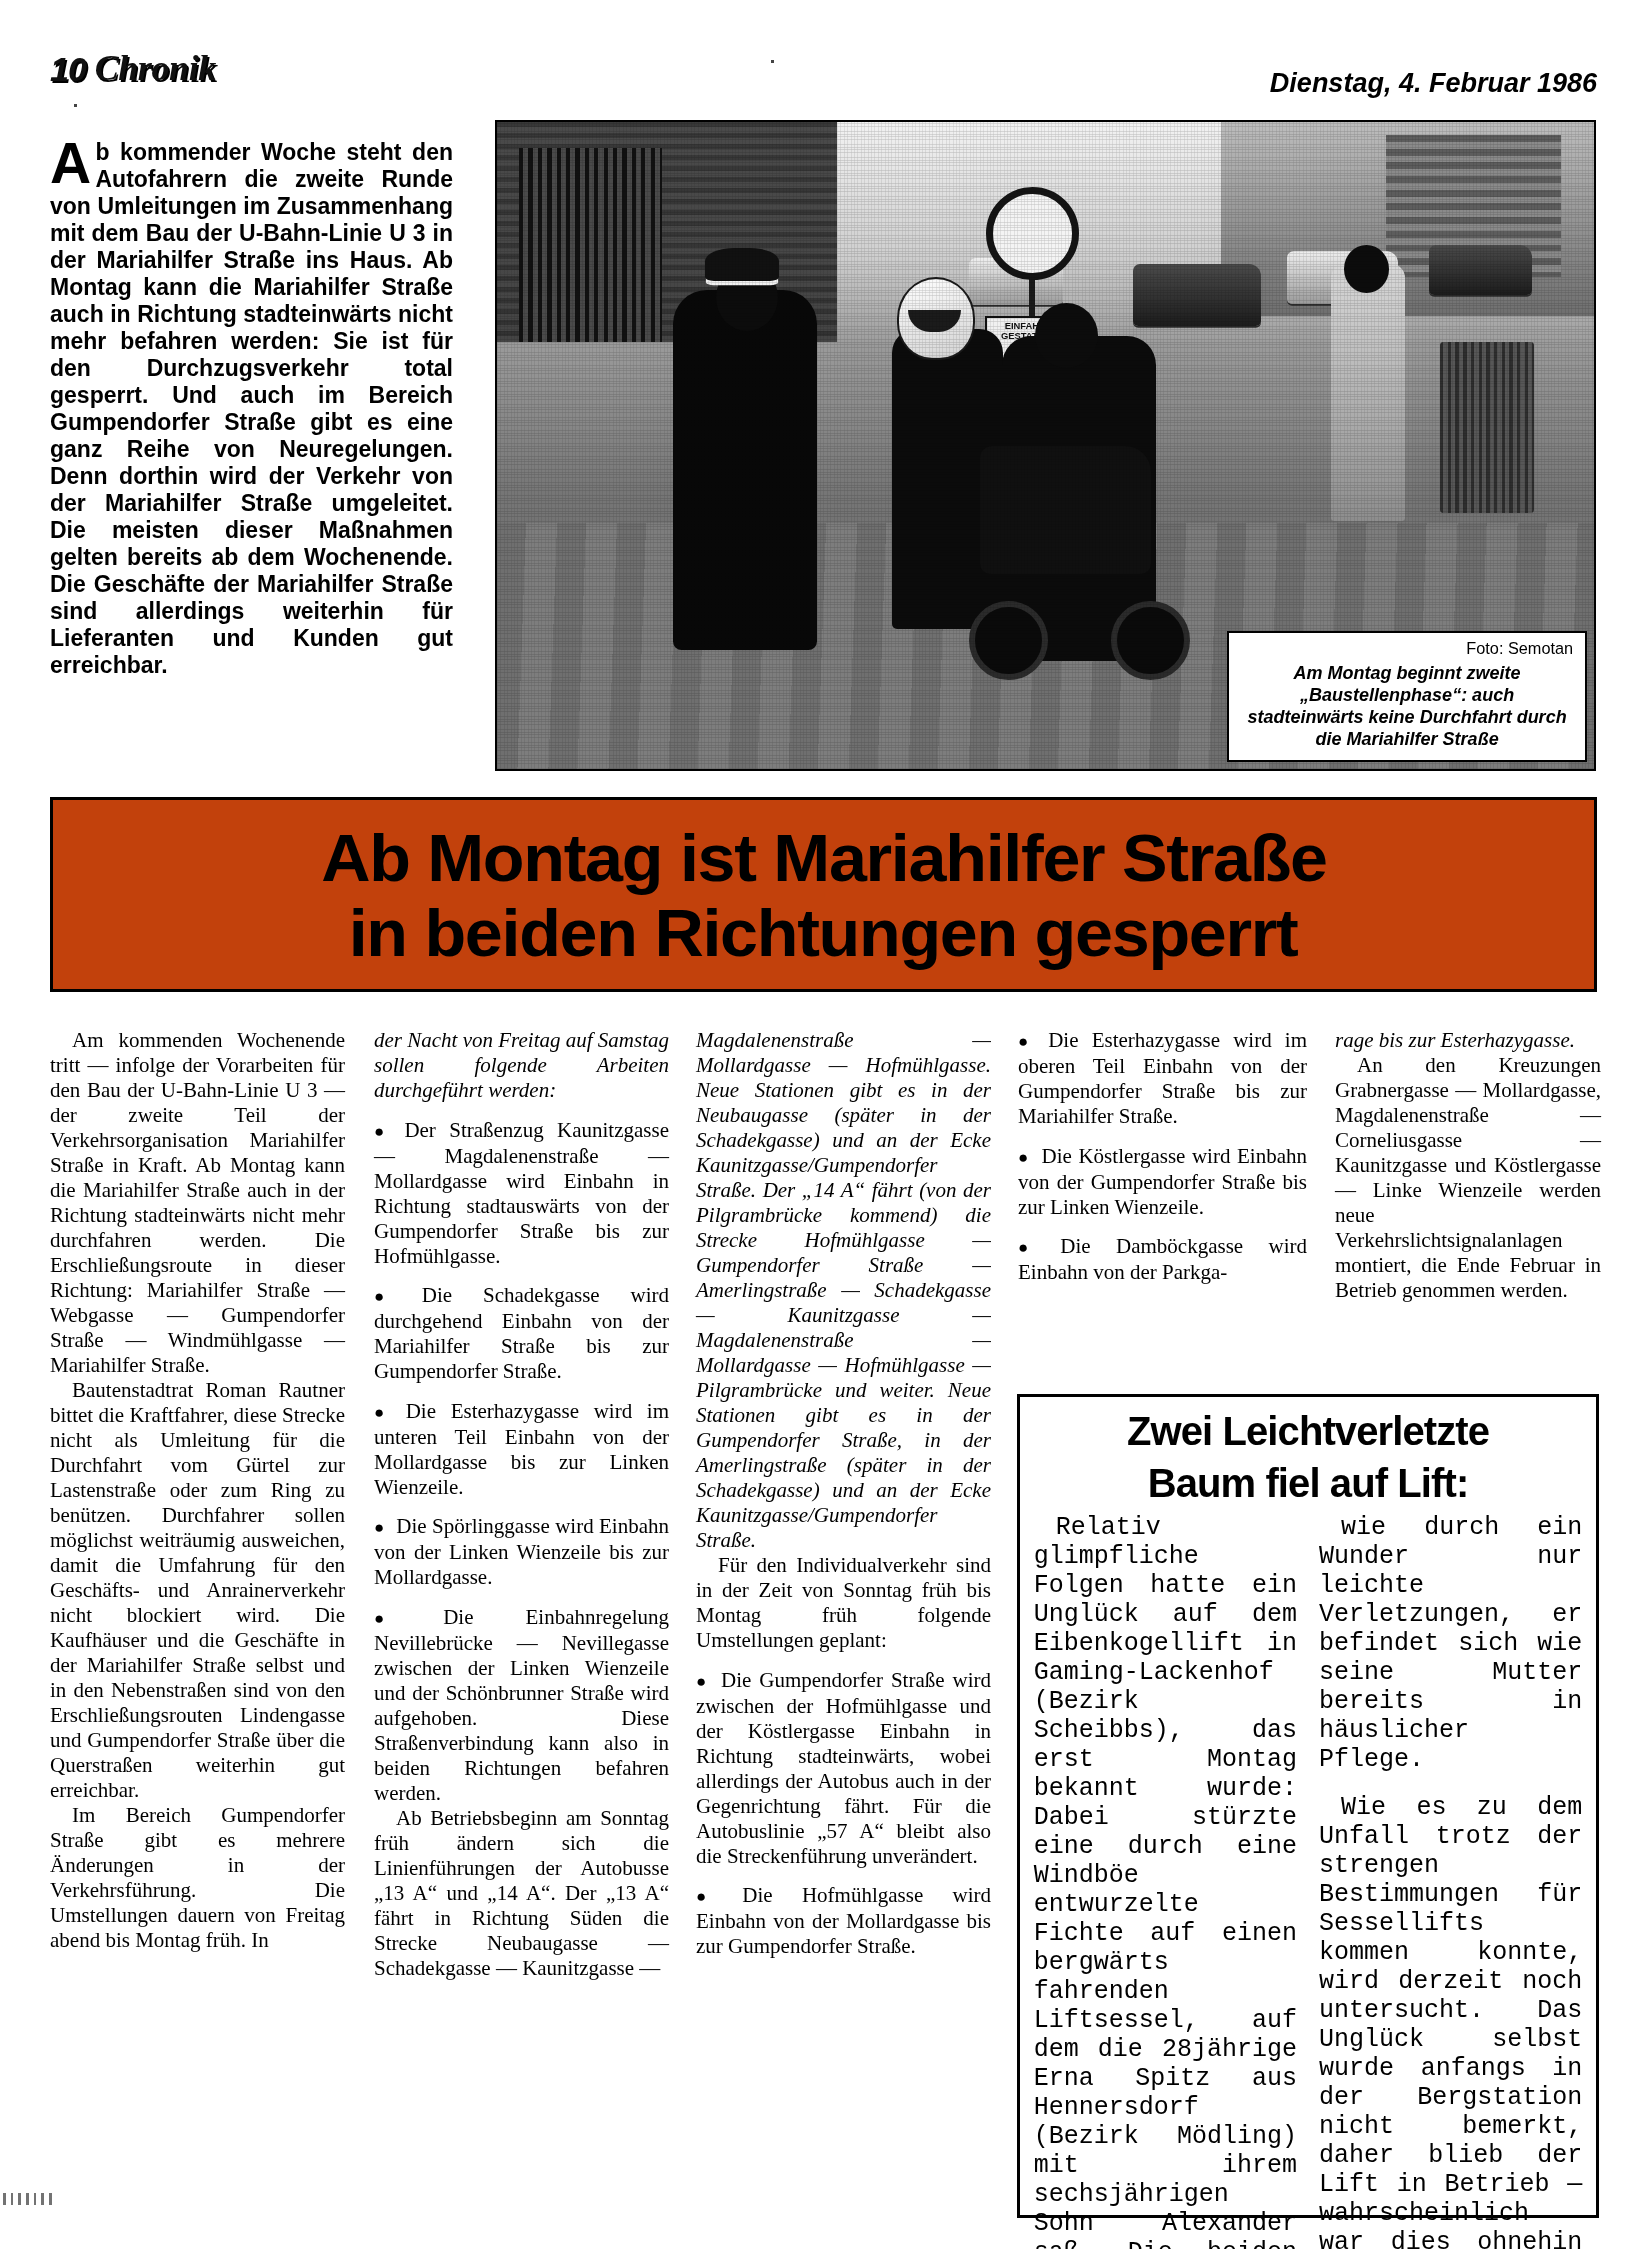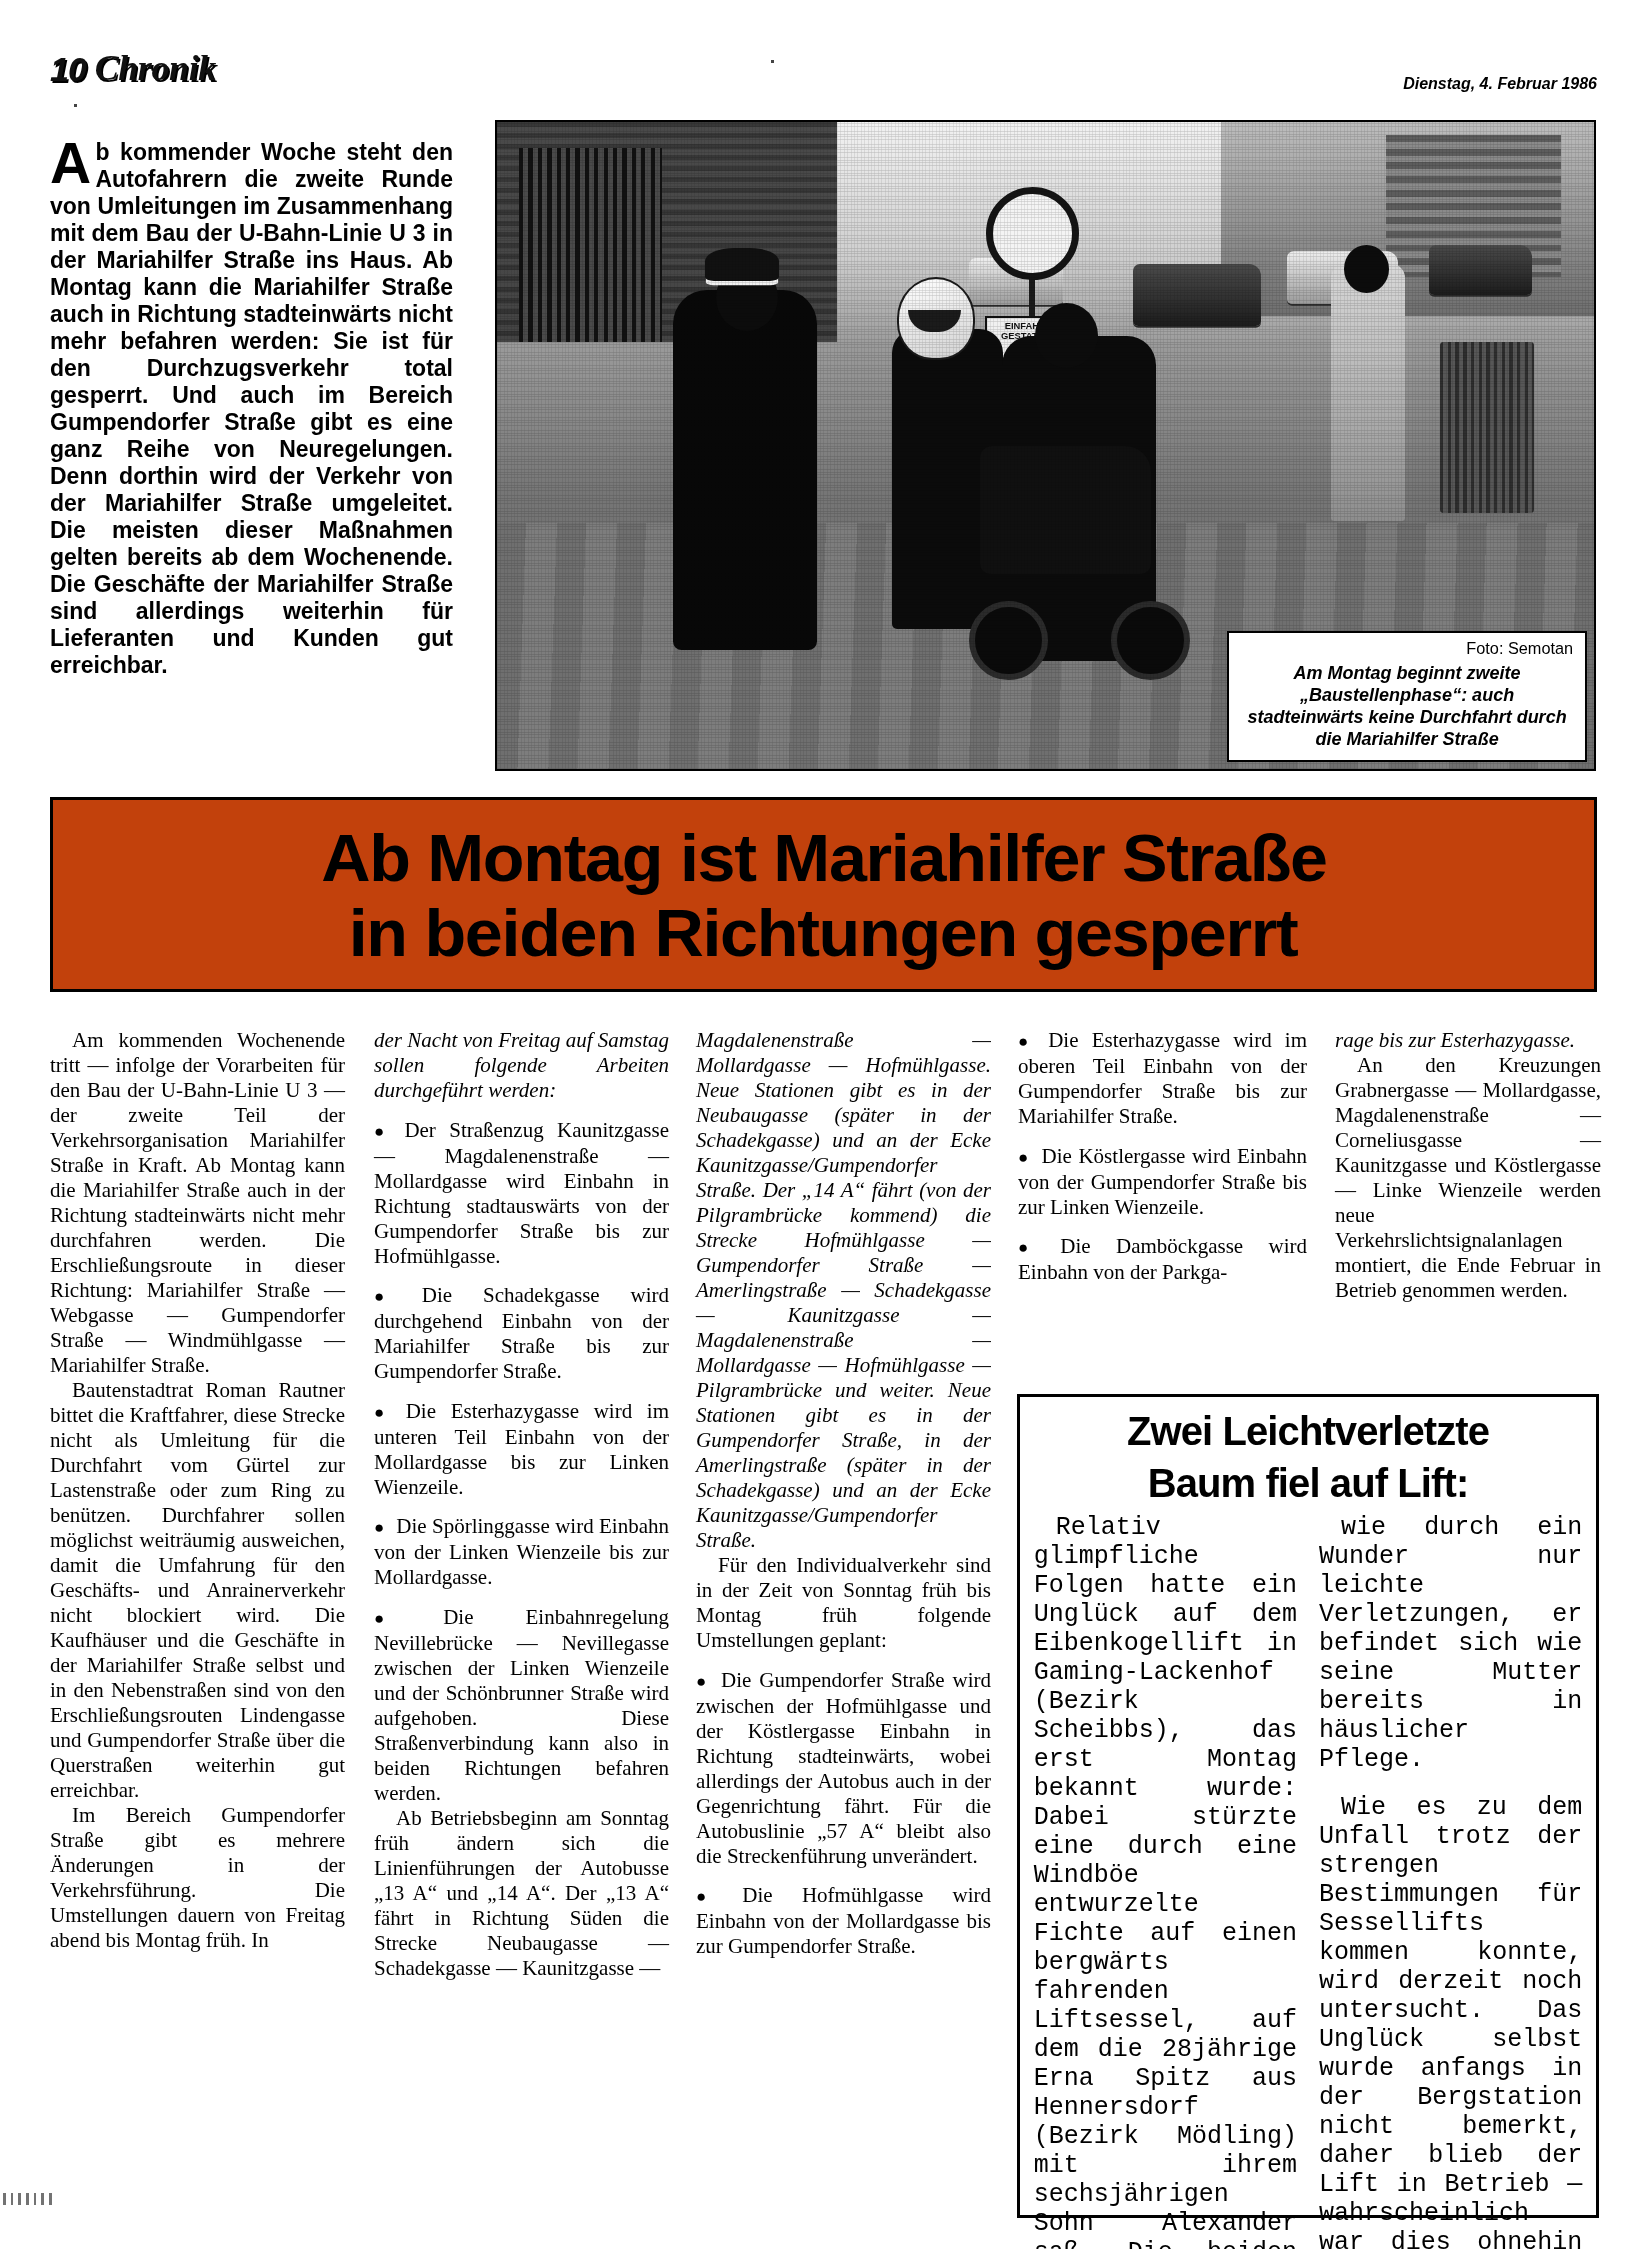--- a/index.html
+++ b/index.html
@@ -28,21 +28,21 @@
     font-weight:bold;font-style:italic;font-size:36px;line-height:36px;
     letter-spacing:-0.4px;
     text-shadow:1.7px 1.7px 0 #000;color:#111;
   }
   .masthead-rule{
     position:absolute;left:0;right:0;top:34px;height:2.6px;background:#000;z-index:-1;
   }
   .masthead-date{
     position:absolute;right:0;bottom:0;
     font-family:"Liberation Sans", sans-serif;
-    font-weight:bold;font-style:italic;font-size:16px;line-height:23px;
+    font-weight:bold;font-style:italic;font-size:27px;line-height:23px;
     background:#fff;padding-left:8.6px;
   }
   .masthead-left-bg{background:#fff;padding-right:10.3px;}
 
   
   .topzone{position:absolute;left:50px;top:120px;width:1547px;height:651px;}
 
   .lead{
     position:absolute;left:0;top:19px;width:403px;
     font-family:"Liberation Sans", sans-serif;

